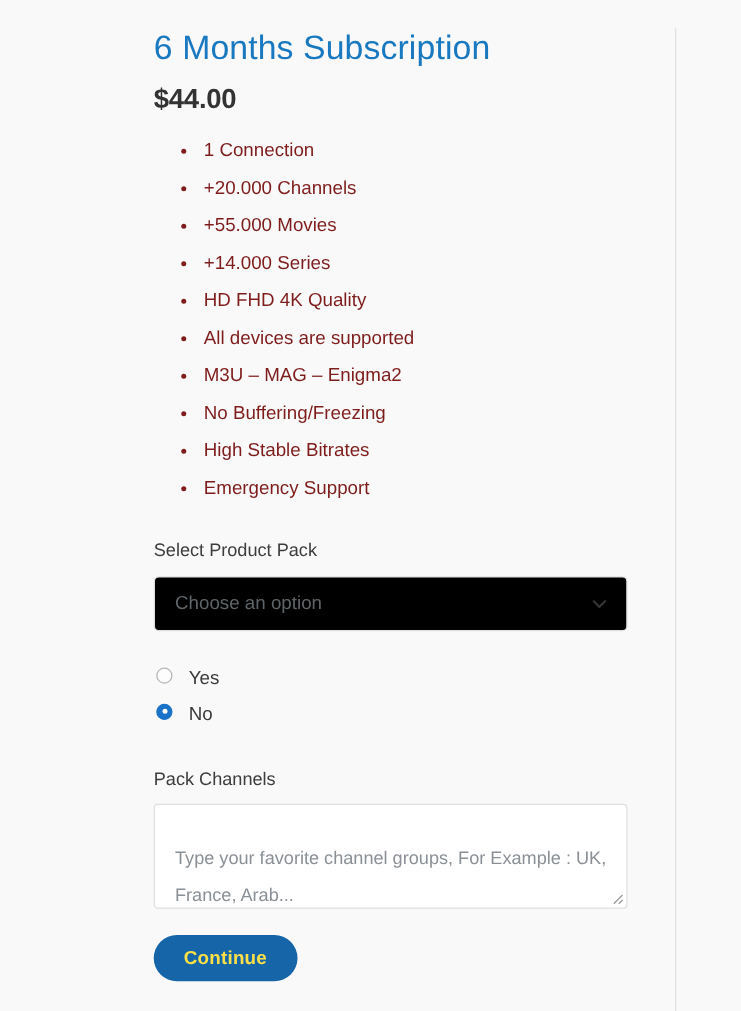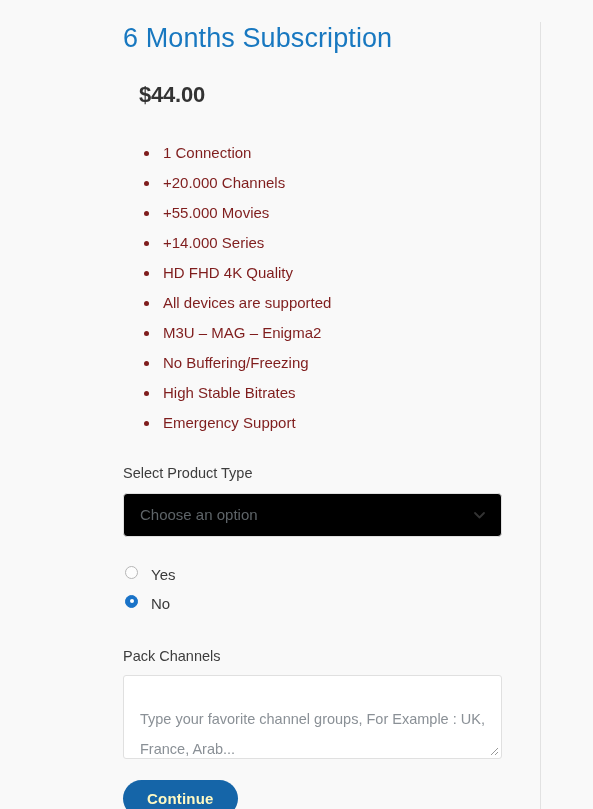--- a/index.html
+++ b/index.html
@@ -42,21 +42,21 @@
     font-weight: 400;
     line-height: 1.2;
     margin: 0;
     padding-top: 22px;
     letter-spacing: 0.1px;
   }
   .product-price {
     color: #333333;
     font-size: 22px;
     font-weight: bold;
-    margin: 16px;
+    margin: 0;
     padding-top: 12px;
     letter-spacing: -0.2px;
   }
   .features {
     margin: 0;
     padding: 14px 0 0 37px;
     list-style: disc;
   }
   .features li {
     color: #7f1d1d;
@@ -172,21 +172,21 @@
     bottom: 2px;
     width: 12px;
     height: 12px;
   }
   .resize-grip svg { display: block; }
 
   .continue-wrap { padding-top: 21px; }
   .continue-button {
     display: inline-block;
     background: #1565a8;
-    color: #fef9c3;
+    color: #fde047;
     font-size: 15px;
     font-weight: bold;
     font-family: "Liberation Sans", sans-serif;
     border: none;
     border-radius: 22px;
     padding: 0 24px;
     height: 37px;
     line-height: 37px;
     cursor: pointer;
     letter-spacing: 0.2px;
@@ -212,21 +212,21 @@
       <li>+14.000 Series</li>
       <li>HD FHD 4K Quality</li>
       <li>All devices are supported</li>
       <li>M3U – MAG – Enigma2</li>
       <li>No Buffering/Freezing</li>
       <li>High Stable Bitrates</li>
       <li>Emergency Support</li>
     </ul>
 
     <div class="field-group select-group">
-      <span class="field-label">Select Product Type</span>
+      <span class="field-label">Select Product Pack</span>
       <div class="select-wrap">
         <span class="select-value">Choose an option</span>
         <span class="chevron">
           <svg width="13" height="13" viewBox="0 0 13 13">
             <path d="M2 4.5 L6.5 9 L11 4.5" fill="none" stroke="#333333" stroke-width="1.8" stroke-linecap="round" stroke-linejoin="round"></path>
           </svg>
         </span>
       </div>
     </div>
 

